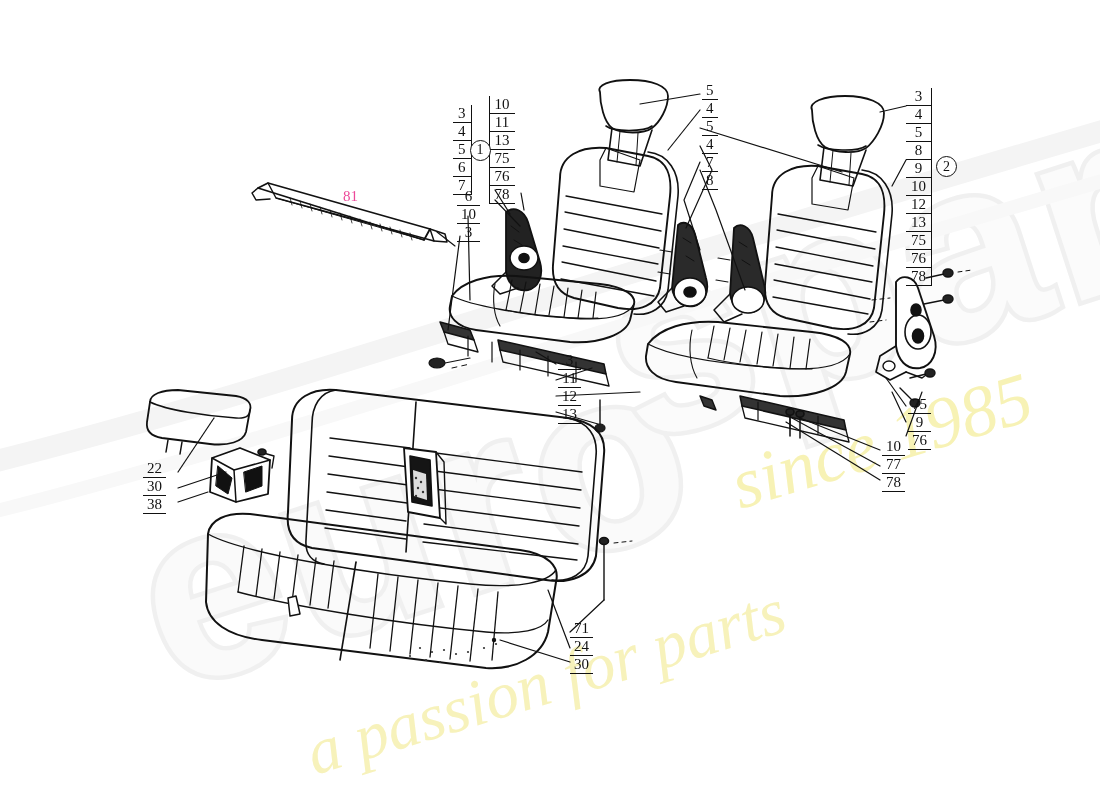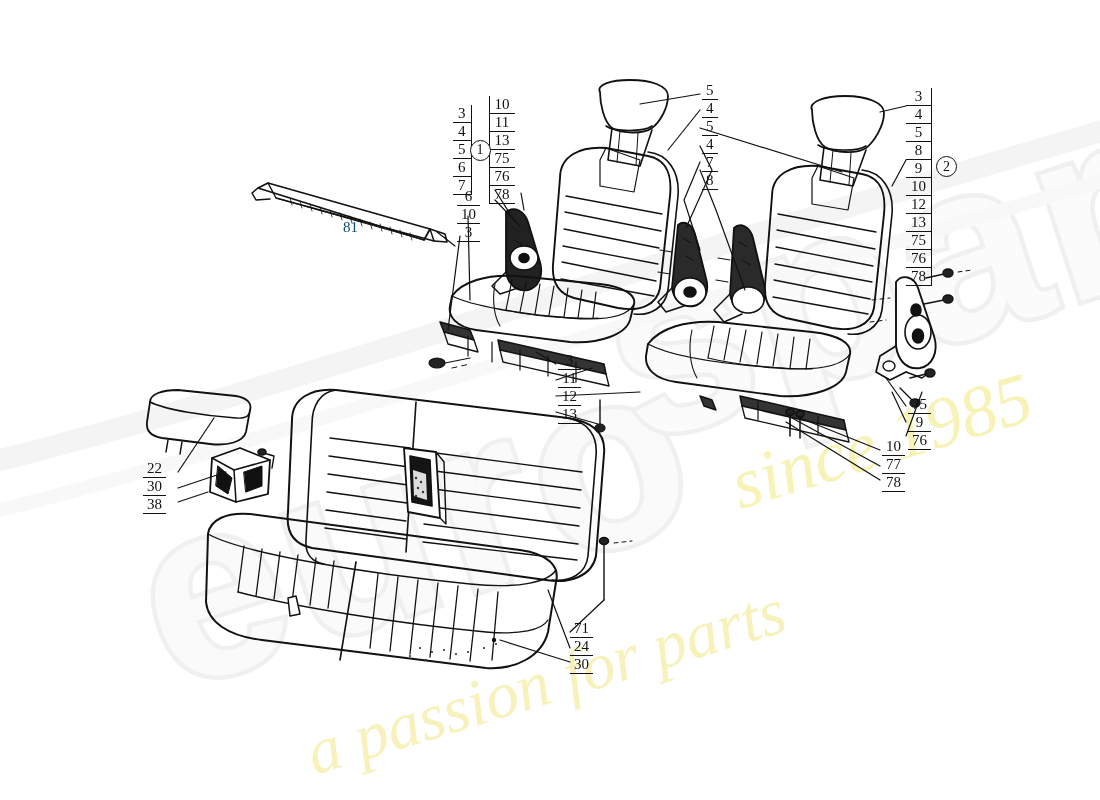--- a/index.html
+++ b/index.html
@@ -20,21 +20,21 @@
   .pairwrap{position:absolute;display:flex;align-items:center;gap:0px;}
   .pairwrap .colblk{display:flex;flex-direction:column;}
   .pairwrap .colblk .num{font-size:15px;line-height:1.0;color:#111;
                 text-align:center;padding:1px 5px;border-bottom:1.2px solid #111;
                 white-space:nowrap;}
   .bracket-r{border-right:1.3px solid #111;}
   .bracket-l{border-left:1.3px solid #111;}
   .circlenum{width:19px;height:19px;border:1.4px solid #111;border-radius:50%;
              display:flex;align-items:center;justify-content:center;
              font-size:14px;color:#111;background:#fff;z-index:5;}
-  .single{position:absolute;font-size:15px;color:#0c4a6e;margin-top:31px;}
+  .single{position:absolute;font-size:15px;color:#ec4899;}
 
   
   #wm{position:absolute;left:0;top:0;width:1100px;height:800px;
       pointer-events:none;}
 </style>
 </head>
 <body>
 
 <div id="stage">
 

